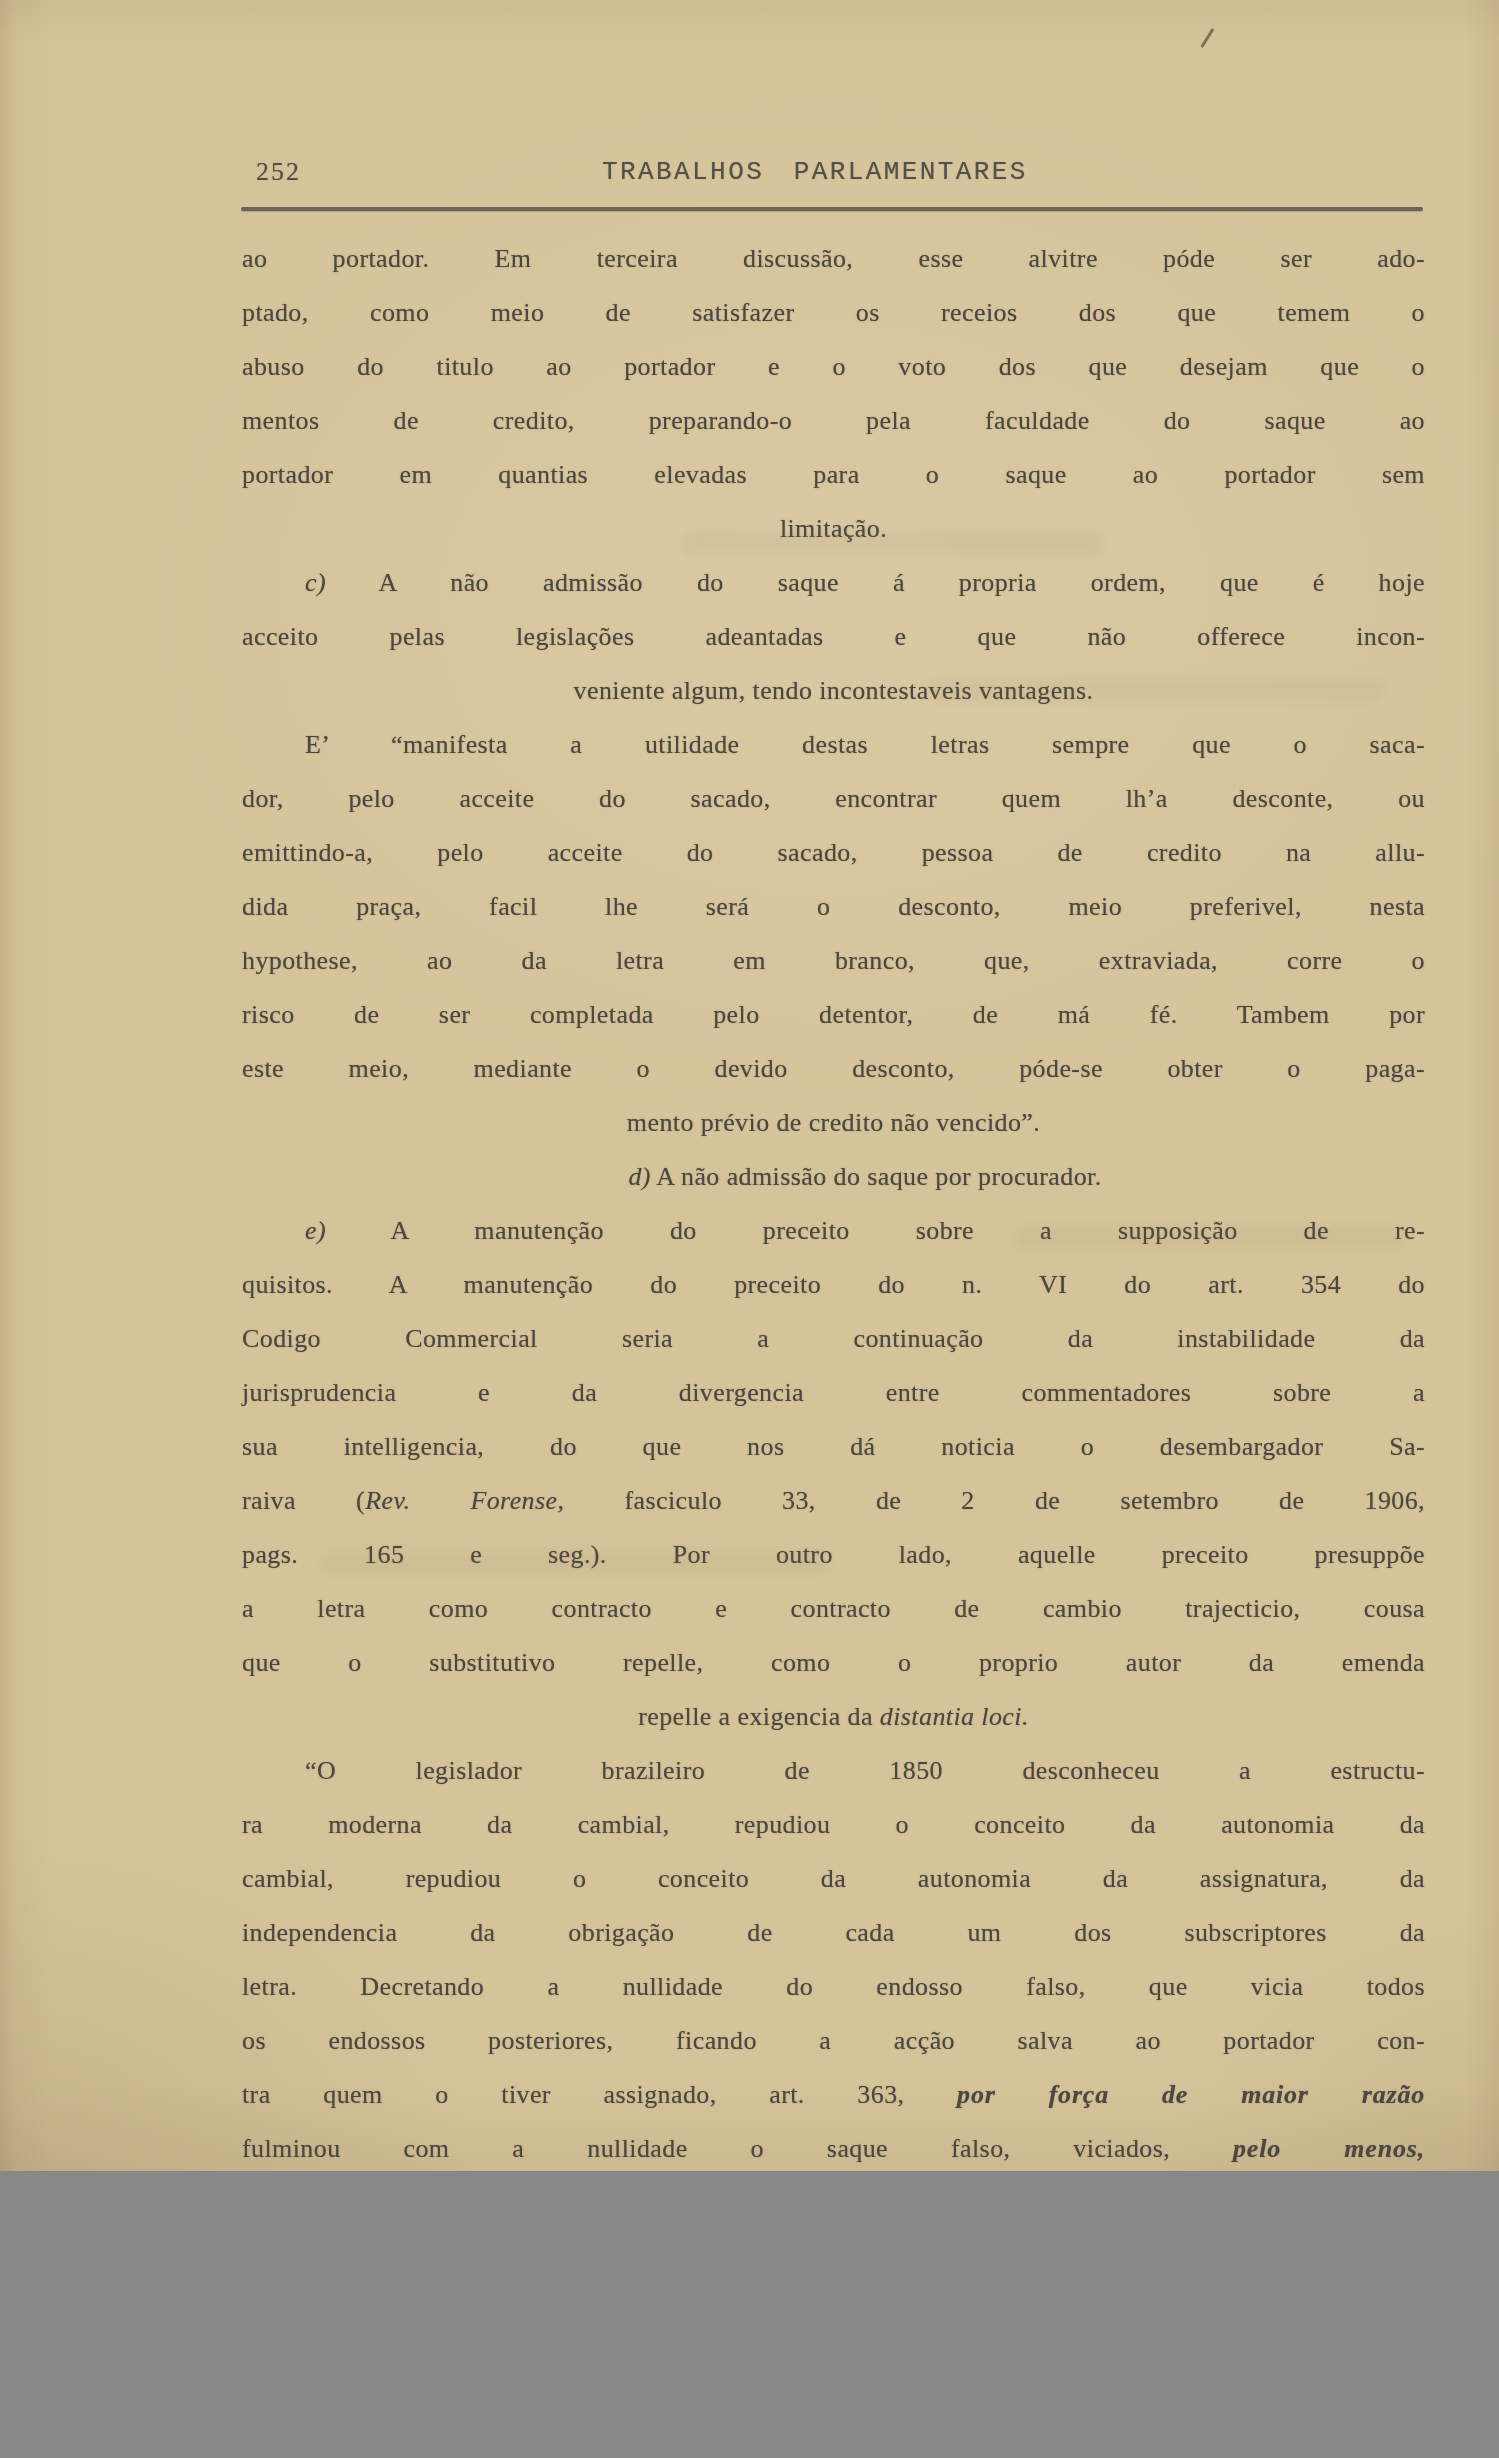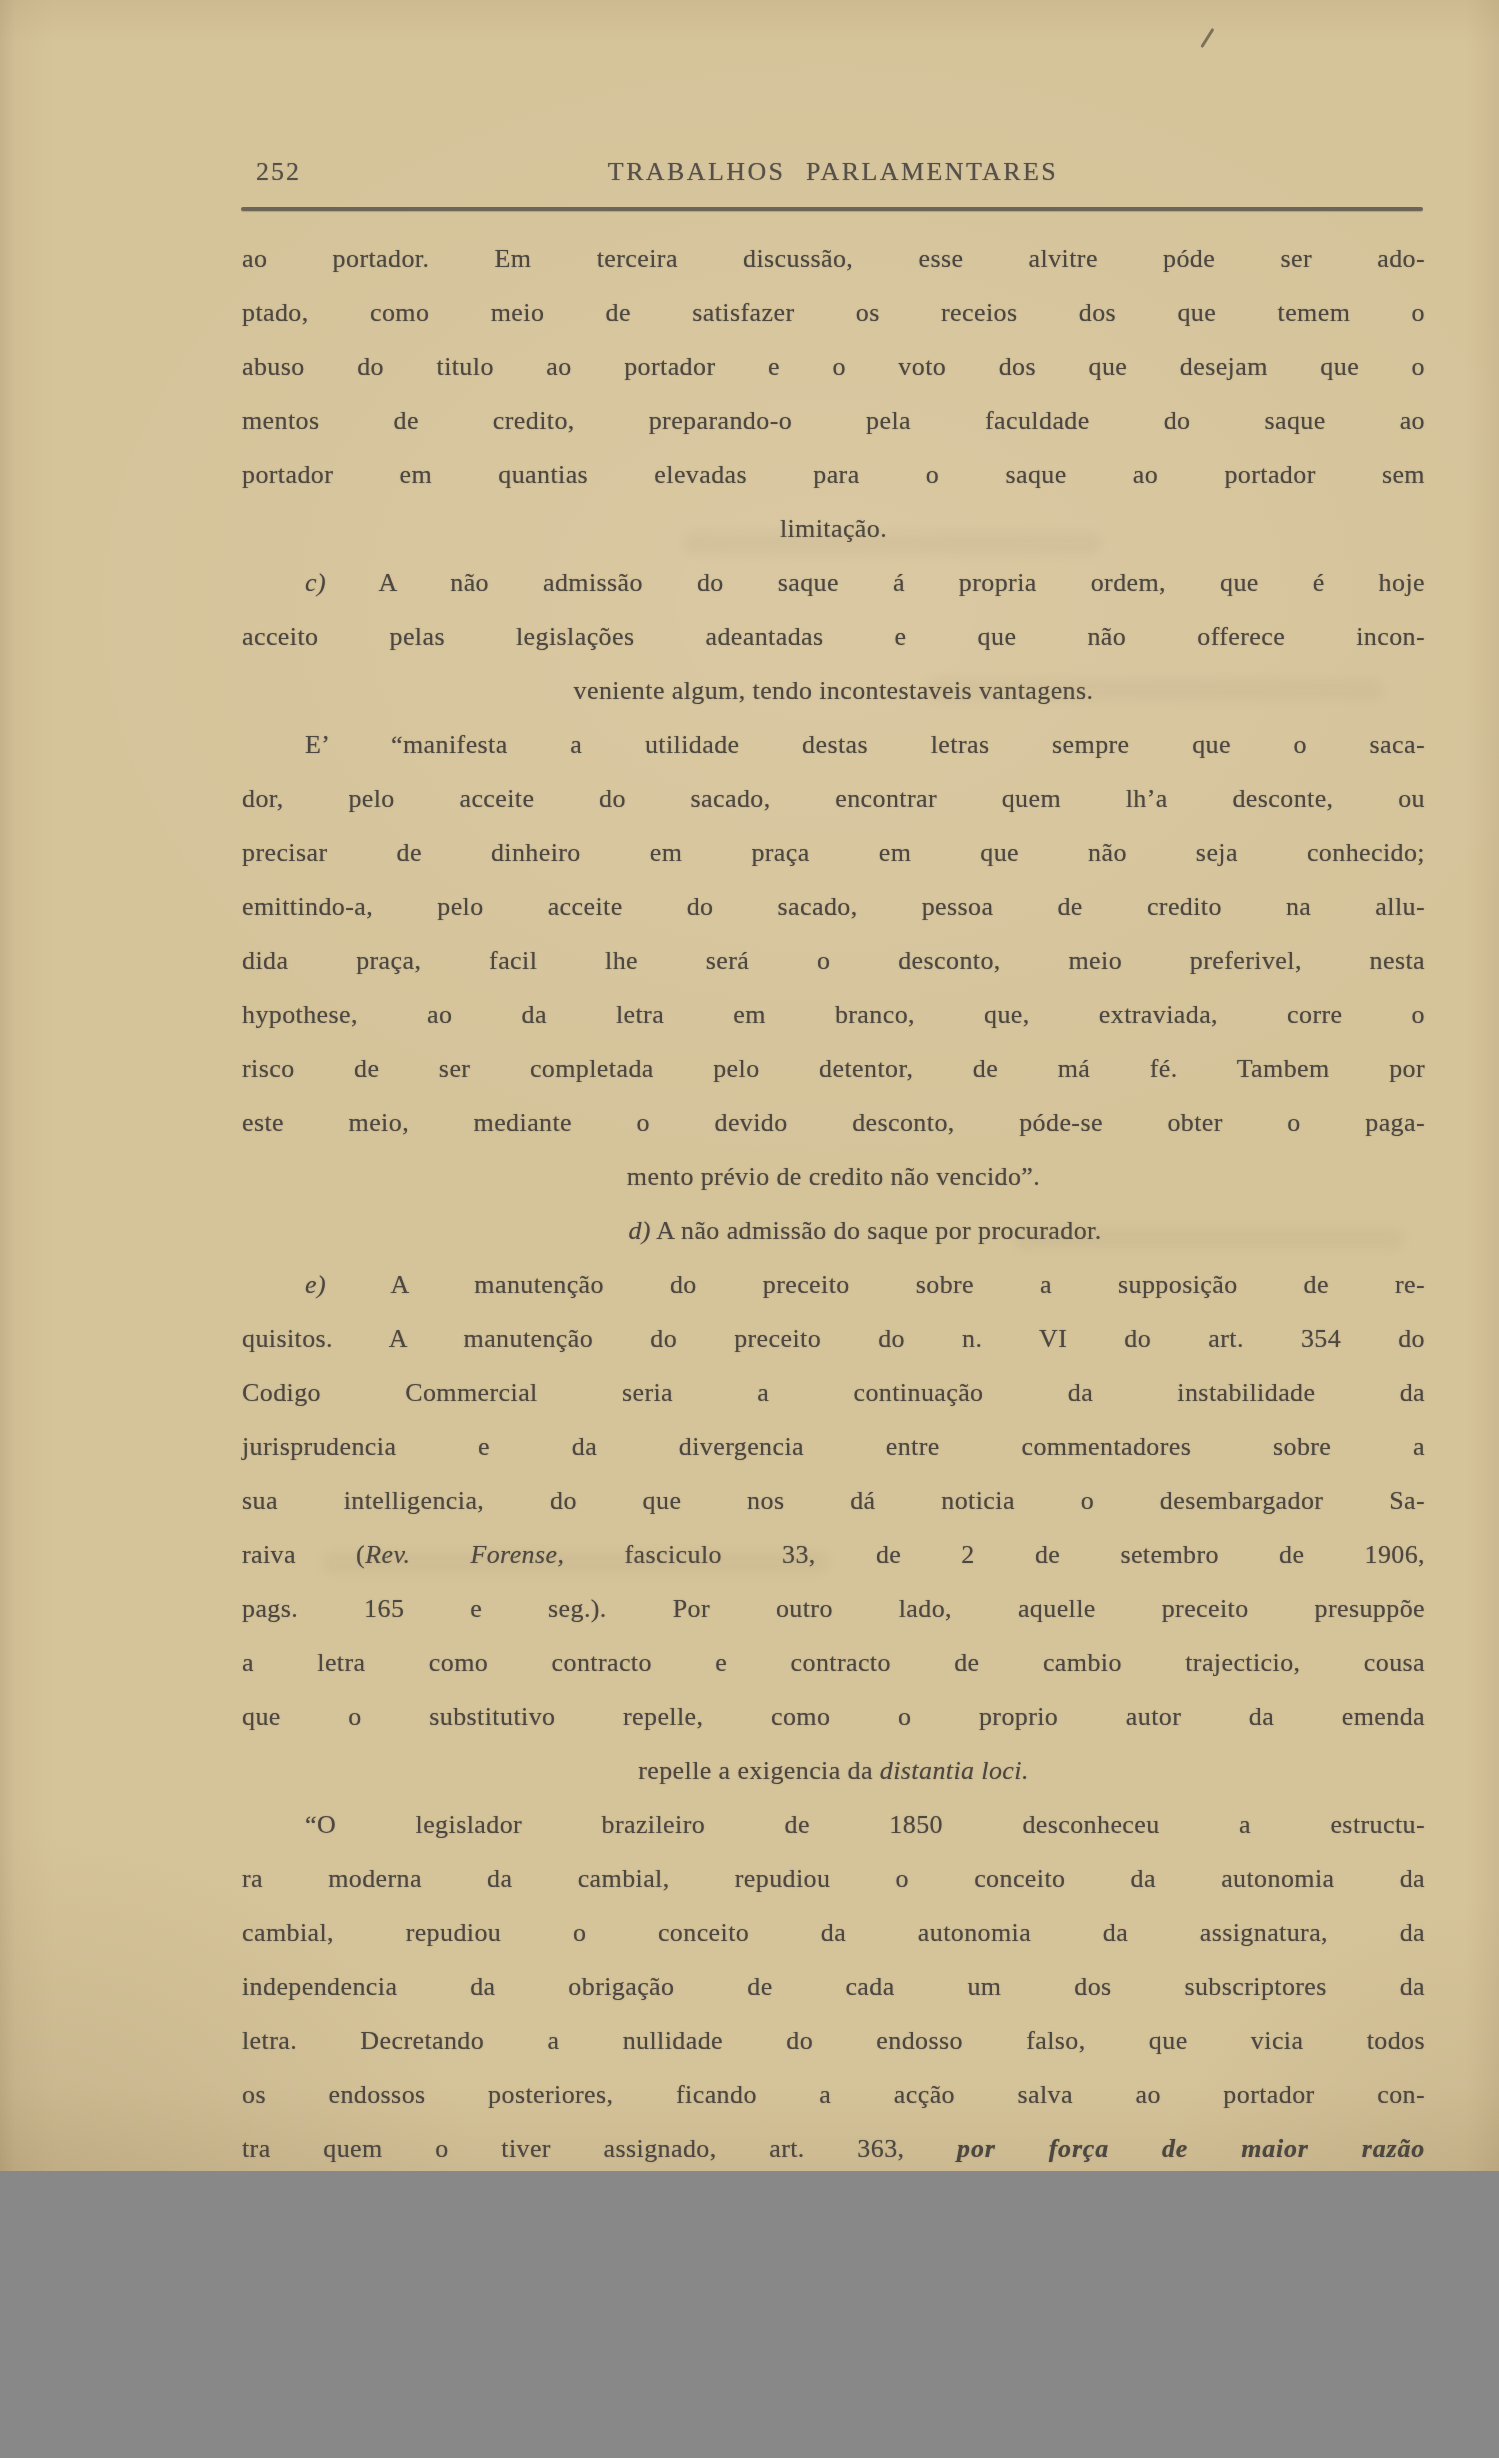--- a/index.html
+++ b/index.html
@@ -25,29 +25,30 @@
     position: absolute;
     left: 256px;
     top: 157px;
     font-size: 26px;
     letter-spacing: 2px;
     color: var(--header-ink, #55514a);
     text-shadow: 0 0 1px rgba(70,64,52,0.55);
   }
   .running-title {
     position: absolute;
-    left: 242px;
+    left: 224px;
     top: 157px;
     width: 1182px;
     text-align: center;
     font-size: 26px;
     letter-spacing: 2.4px;
     word-spacing: 11.7px;
     color: var(--header-ink, #55514a);
     text-shadow: 0 0 1px rgba(70,64,52,0.55);
+    font-family: Liberation Mono, monospace;
   }
   .header-rule {
     position: absolute;
     left: 241px;
     top: 207px;
     width: 1182px;
     height: 3.9px;
     background: var(--rule, #56514a);
     opacity: 0.82;
     box-shadow: 0 1px 1px rgba(86,81,74,0.35);
@@ -101,21 +102,20 @@
       <div class="line j"><span>ptado, como meio de satisfazer os receios dos que temem o</span></div>
       <div class="line j"><span>abuso do titulo ao portador e o voto dos que desejam que o</span></div>
       <div class="line j"><span>mentos de credito, preparando-o pela faculdade do saque ao</span></div>
       <div class="line j"><span>portador em quantias elevadas para o saque ao portador sem</span></div>
       <div class="line"><span>limitação.</span></div>
       <div class="line indent j"><span class="i">c)</span><span> A não admissão do saque á propria ordem, que é hoje</span></div>
       <div class="line j"><span>acceito pelas legislações adeantadas e que não offerece incon-</span></div>
       <div class="line"><span>veniente algum, tendo incontestaveis vantagens.</span></div>
       <div class="line indent j"><span>E’ “manifesta a utilidade destas letras sempre que o saca-</span></div>
       <div class="line j"><span>dor, pelo acceite do sacado, encontrar quem lh’a desconte, ou</span></div>
-      <div class="line j"><span>precisar de dinheiro em praça em que não seja conhecido;</span></div>
       <div class="line j"><span>emittindo-a, pelo acceite do sacado, pessoa de credito na allu-</span></div>
       <div class="line j"><span>dida praça, facil lhe será o desconto, meio preferivel, nesta</span></div>
       <div class="line j"><span>hypothese, ao da letra em branco, que, extraviada, corre o</span></div>
       <div class="line j"><span>risco de ser completada pelo detentor, de má fé. Tambem por</span></div>
       <div class="line j"><span>este meio, mediante o devido desconto, póde-se obter o paga-</span></div>
       <div class="line"><span>mento prévio de credito não vencido”.</span></div>
       <div class="line indent"><span class="i">d)</span><span> A não admissão do saque por procurador.</span></div>
       <div class="line indent j"><span class="i">e)</span><span> A manutenção do preceito sobre a supposição de re-</span></div>
       <div class="line j"><span>quisitos. A manutenção do preceito do n. VI do art. 354 do</span></div>
       <div class="line j"><span>Codigo Commercial seria a continuação da instabilidade da</span></div>

